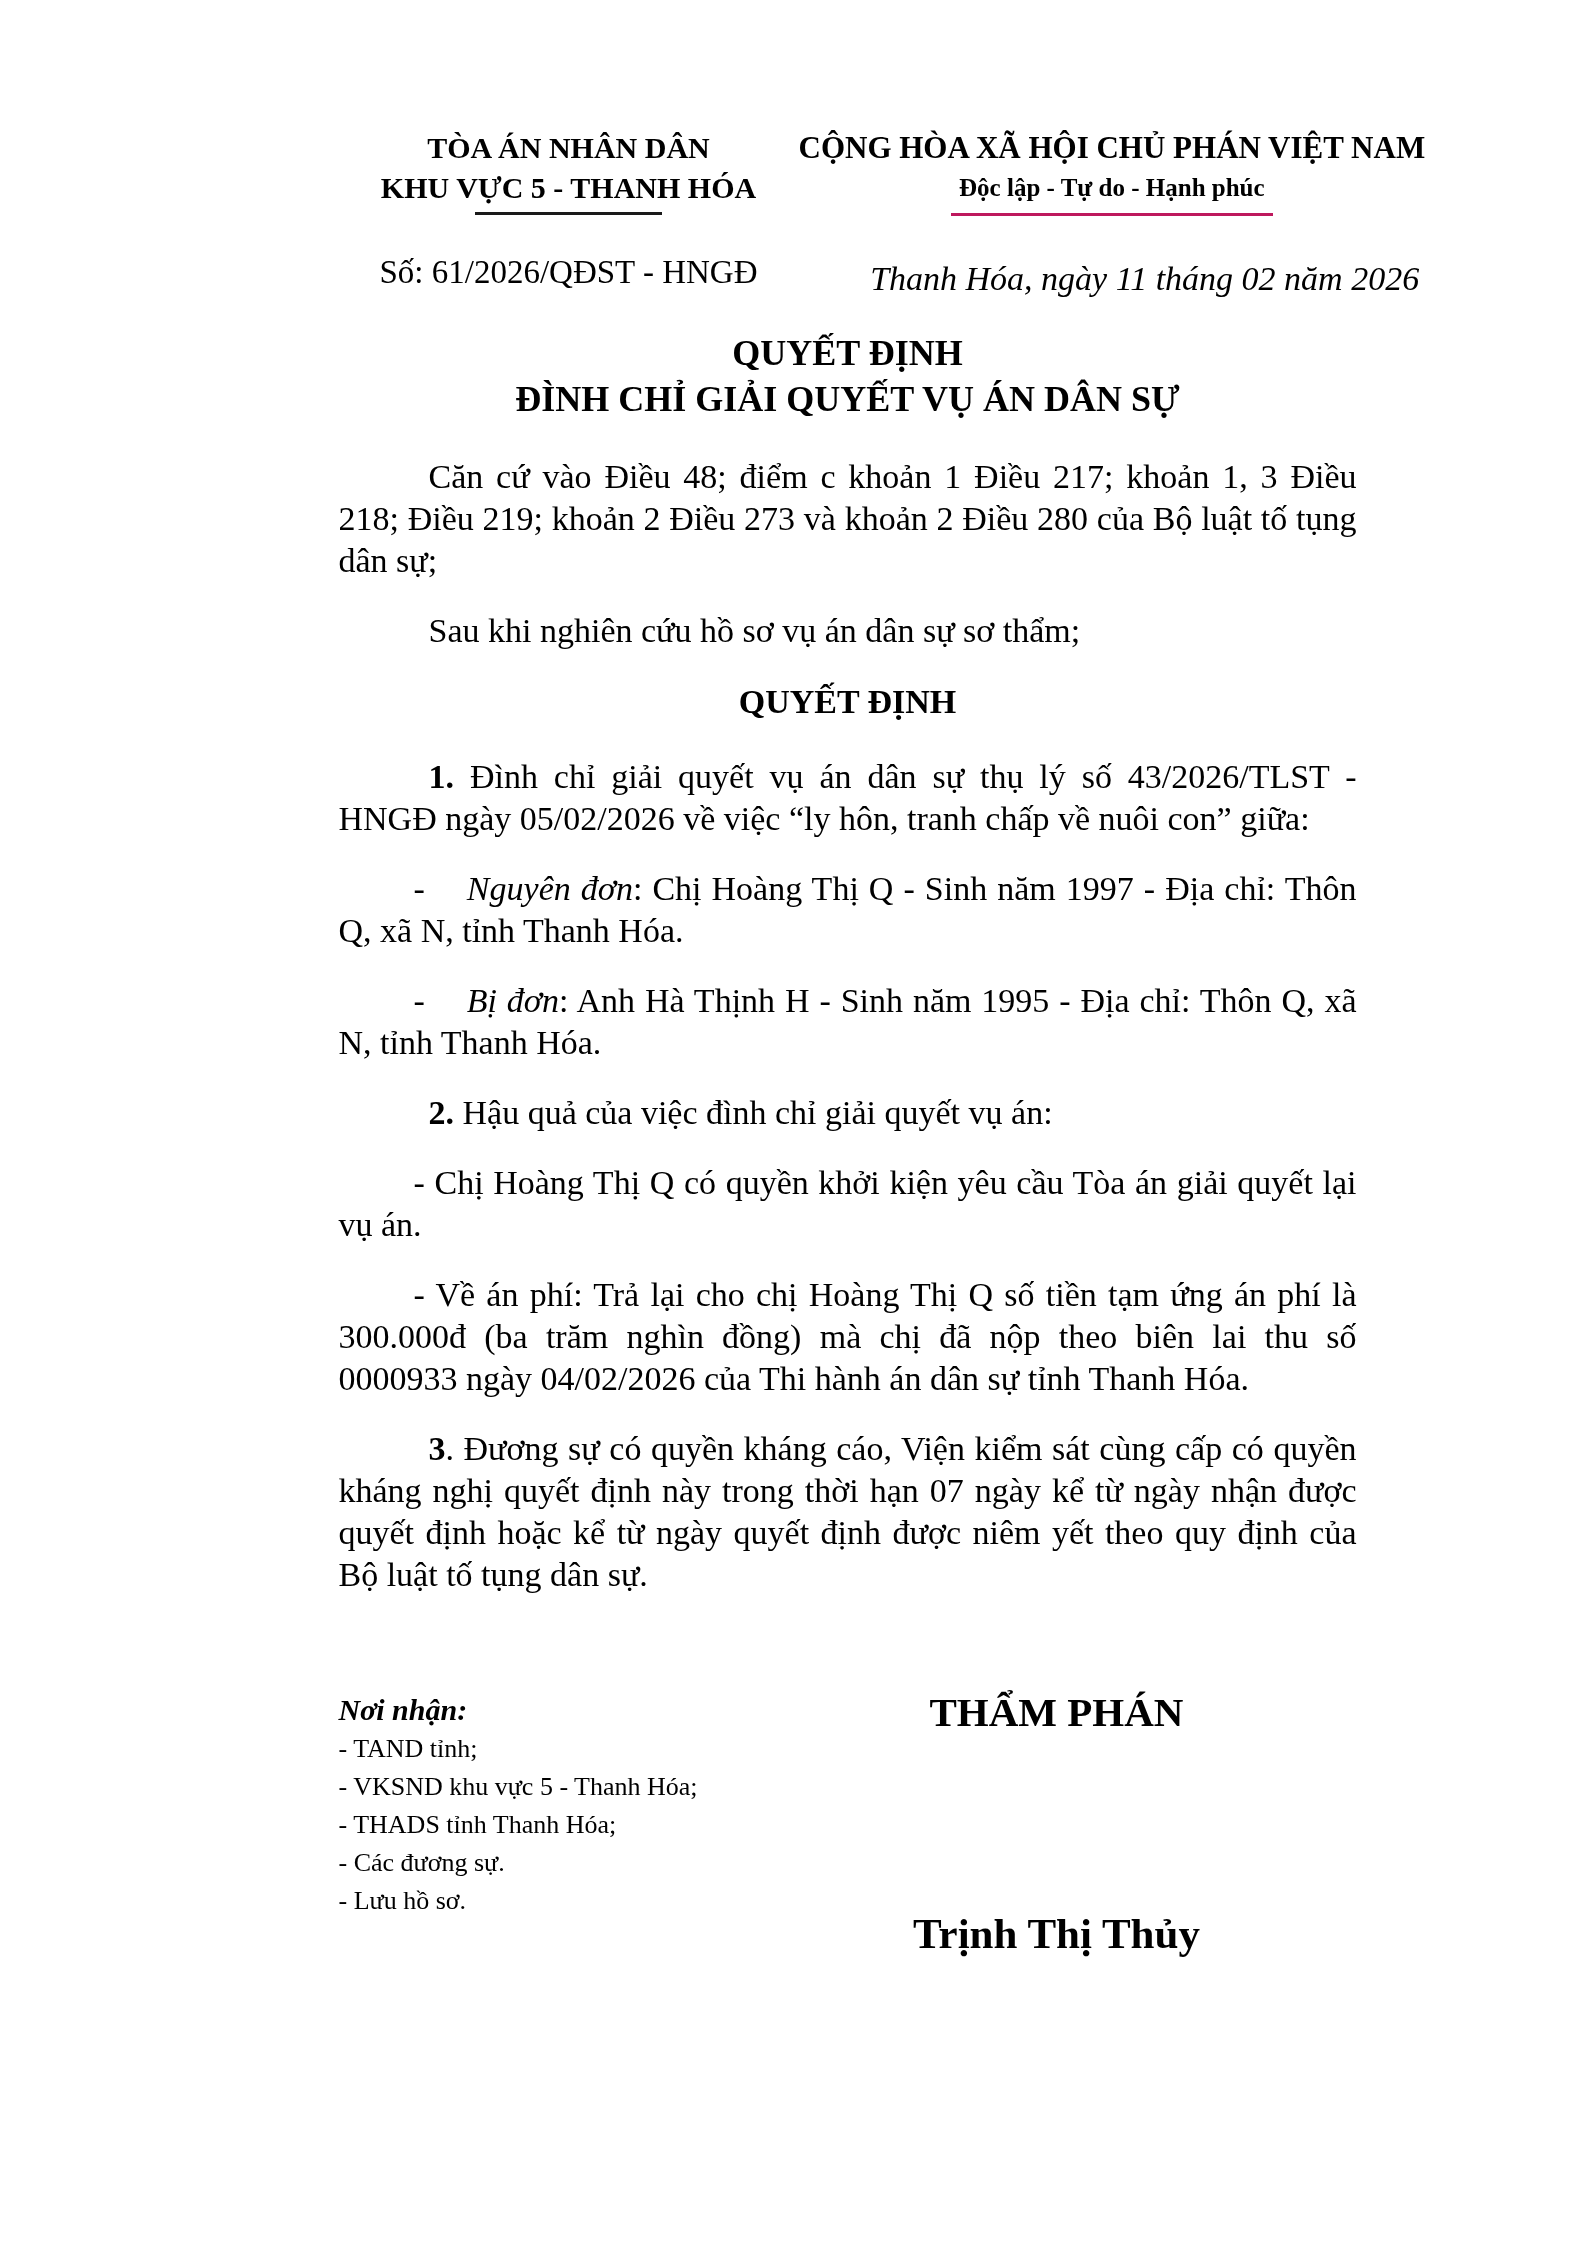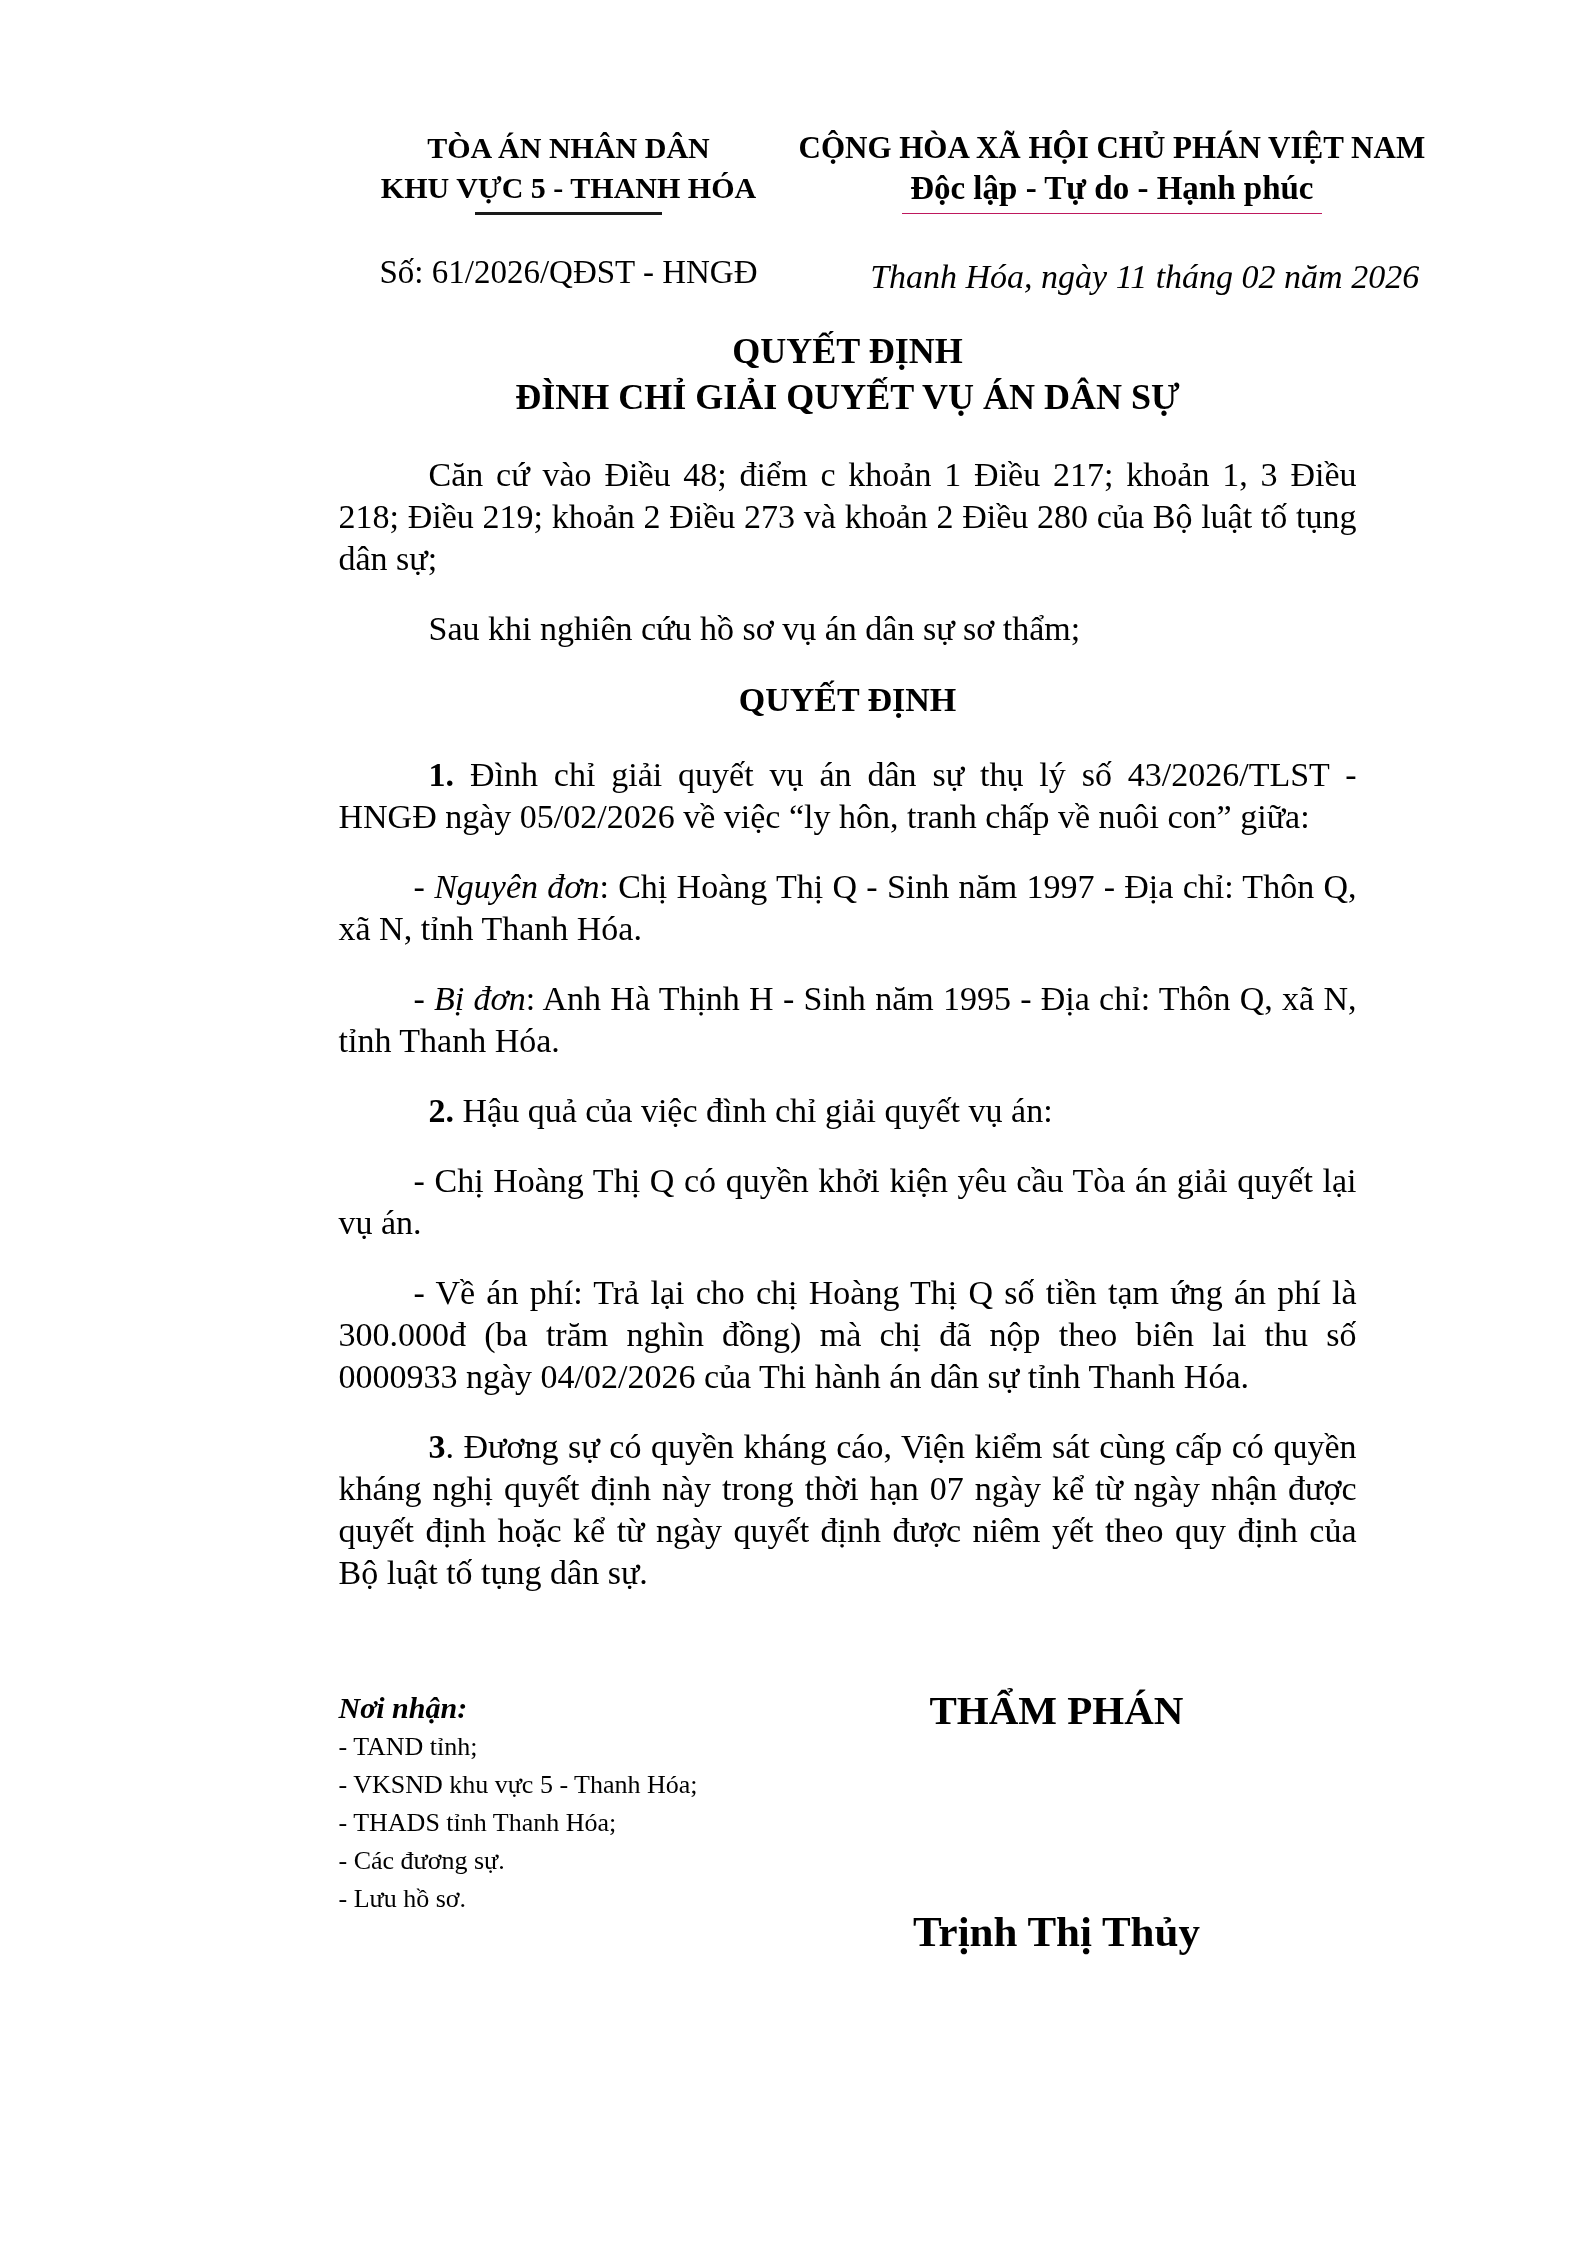--- a/index.html
+++ b/index.html
@@ -55,24 +55,24 @@
     font-size: 31px;
     line-height: 40px;
     font-weight: bold;
     white-space: nowrap;
   }
   .motto-wrap {
     line-height: 40px;
   }
   .motto {
     display: inline-block;
-    font-size: 33px;
+    font-size: 25px;
     font-weight: bold;
     padding: 0 8px 5px 8px;
-    border-bottom: 1px solid #be185d;
+    border-bottom: 3px solid #be185d;
     white-space: nowrap;
   }
   .date-line {
     font-size: 34px;
     line-height: 46px;
     font-style: italic;
     margin-top: 40px;
     text-align: right;
     padding-right: 6px;
     white-space: nowrap;
@@ -105,21 +105,21 @@
   .decision-heading {
     font-size: 34px;
     line-height: 44px;
     font-weight: bold;
     text-align: center;
     text-indent: 0;
     margin: 28px 0 32px 0;
   }
   .pre-gap { margin-top: 18px; }
   .para b { font-weight: bold; }
-  .para i { font-style: italic; }
+  .para i { font-style: italic; margin-left: 32px; }
 
   
   .footer {
     display: flex;
     margin-top: 94px;
   }
   .footer-left {
     flex: 1 1 auto;
   }
   .footer-right {

